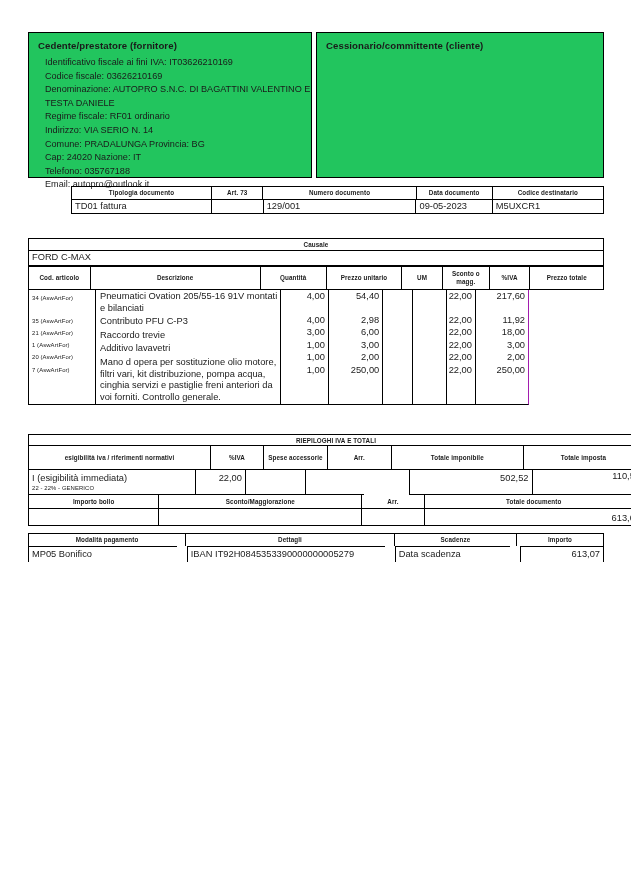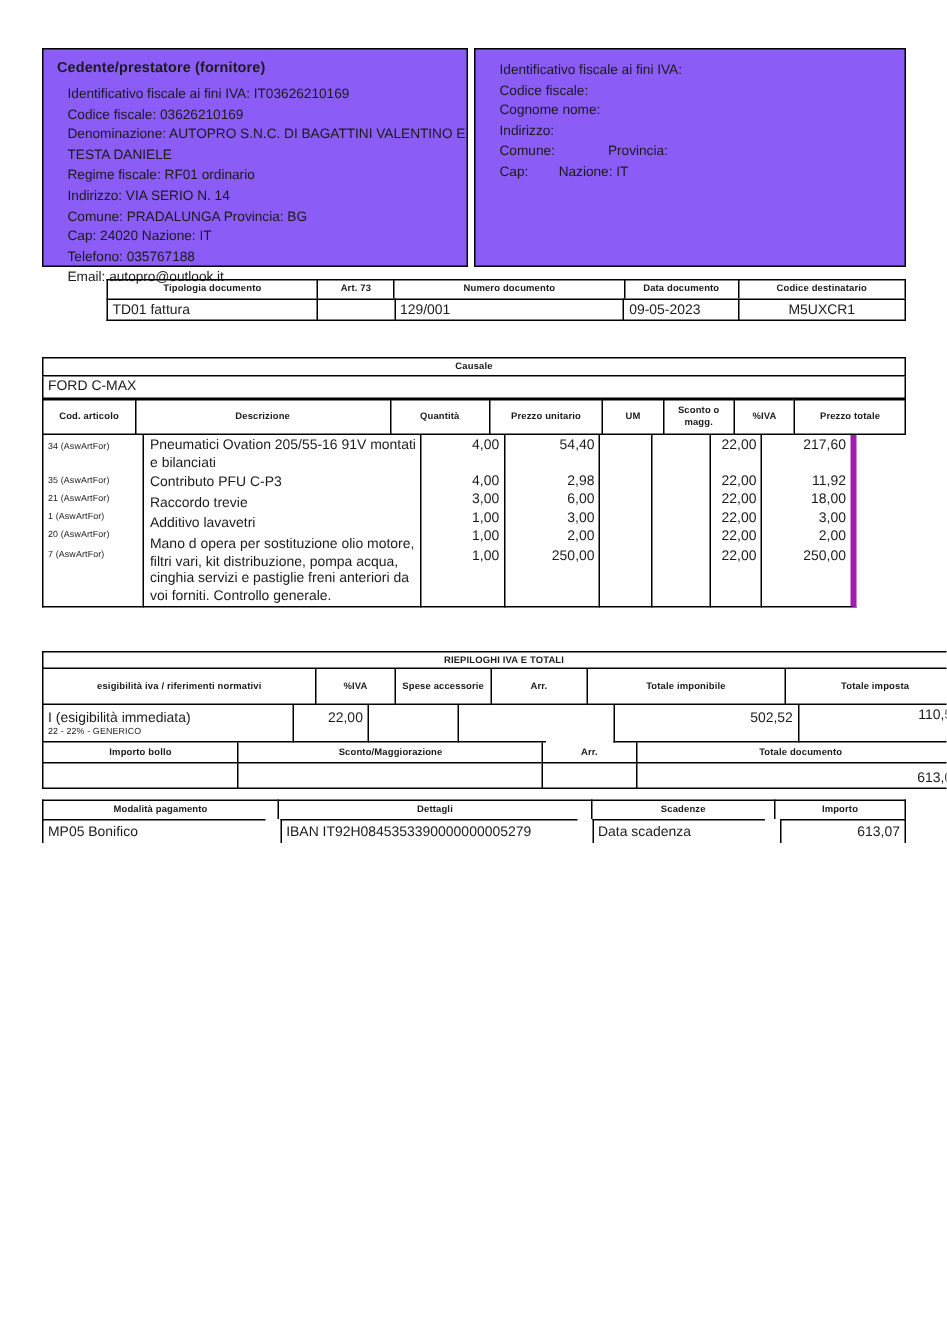--- a/index.html
+++ b/index.html
@@ -7,21 +7,21 @@
   body{
     width:631px;height:889px;
     background:#ffffff;
     font-family:"Liberation Sans","DejaVu Sans",sans-serif;
     color:#1a1a1a;
     -webkit-font-smoothing:antialiased;
   }
   .page{position:relative;width:631px;height:889px;box-sizing:border-box;}
 
   
-  .box{border:1px solid #000;box-sizing:border-box;background:#8b5cf6;}
+  .box{border:1px solid #000;box-sizing:border-box;background:#22c55e;}
   .hdrcell{
     text-align:center;font-weight:bold;font-size:6.3px;
     letter-spacing:.1px;line-height:1.25;
     display:flex;align-items:center;justify-content:center;
     padding:2px 1px;box-sizing:border-box;
   }
   .valcell{font-size:9.3px;line-height:1.2;padding:1px 3px;box-sizing:border-box;}
   .num{text-align:right;}
 
   
@@ -39,21 +39,21 @@
   .docinfo .row{display:flex;margin-left:43px;}
   .docinfo .row.h{height:13px;}
   .docinfo .row.v{height:15px;}
   .docinfo .c{border-left:1px solid #000;border-top:1px solid #000;box-sizing:border-box;}
   .docinfo .c:last-child{border-right:1px solid #000;}
   .docinfo .row.v .c{border-bottom:1px solid #000;}
   .c-tip{width:170px;}
   .c-art{width:62px;}
   .c-numdoc{width:186px;}
   .c-datadoc{width:92px;}
-  .c-coddest{width:136px;text-align:center;}
+  .c-coddest{width:136px;}
 
   
   .causale{position:absolute;left:28px;top:238px;width:576px;}
   .causale .hrow{height:13px;border:1px solid #000;box-sizing:border-box;}
   .causale .vrow{height:15px;border:1px solid #000;border-top:none;box-sizing:border-box;}
 
   
   .items{position:absolute;left:28px;top:266px;width:576px;}
   .items .hrow{display:flex;height:24px;}
   .items .brow{display:flex;}
@@ -63,21 +63,21 @@
   .i-cod{width:67px;}
   .i-desc{width:185px;}
   .i-qta{width:72px;}
   .i-prz{width:82px;}
   .i-um{width:44px;}
   .i-sco{width:51px;}
   .i-iva{width:44px;}
   .i-tot{width:81px;}
   .colwrap{display:flex;}
   .colcell{box-sizing:border-box;border-left:1px solid #000;border-bottom:1px solid #000;}
-  .colcell:last-child{border-right:4px solid #a21caf;}
+  .colcell:last-child{border-right:1px solid #a21caf;}
   .lcod{width:67px;font-size:5.9px;line-height:11px;padding:3px 2px 0 3px;box-sizing:border-box;letter-spacing:.1px;}
   .ldesc{width:185px;font-size:9.3px;line-height:11.6px;padding:1px 3px 1px 4px;box-sizing:border-box;}
   .lnum{font-size:9.3px;line-height:11.6px;padding:1px 3px 0 0;box-sizing:border-box;text-align:right;}
 
   
   .riep{position:absolute;left:28px;top:434px;width:616px;}
   .riep .title{
     height:12px;border:1px solid #000;box-sizing:border-box;
     font-size:6.3px;font-weight:bold;text-align:center;line-height:11px;letter-spacing:.1px;
   }
@@ -129,28 +129,21 @@
       <div class="line">Regime fiscale: RF01 ordinario</div>
       <div class="line">Indirizzo: VIA SERIO N. 14</div>
       <div class="line">Comune: PRADALUNGA Provincia: BG</div>
       <div class="line">Cap: 24020 Nazione: IT</div>
       <div class="line">Telefono: 035767188</div>
       <div class="line">Email: autopro@outlook.it</div>
     </div>
   </div>
 
   <div class="party right box">
-    <div class="lines">
-      <div class="line">Identificativo fiscale ai fini IVA:</div>
-      <div class="line">Codice fiscale:</div>
-      <div class="line">Cognome nome:</div>
-      <div class="line">Indirizzo:</div>
-      <div class="line">Comune:              Provincia:</div>
-      <div class="line">Cap:        Nazione: IT</div>
-    </div>
+    <h2>Cessionario/committente (cliente)</h2>
   </div>
 
   <div class="docinfo">
     <div class="row h">
       <div class="c c-tip hdrcell">Tipologia documento</div>
       <div class="c c-art hdrcell">Art. 73</div>
       <div class="c c-numdoc hdrcell">Numero documento</div>
       <div class="c c-datadoc hdrcell">Data documento</div>
       <div class="c c-coddest hdrcell">Codice destinatario</div>
     </div>
@@ -174,21 +167,21 @@
       <div class="c i-desc hdrcell">Descrizione</div>
       <div class="c i-qta hdrcell">Quantità</div>
       <div class="c i-prz hdrcell">Prezzo unitario</div>
       <div class="c i-um hdrcell">UM</div>
       <div class="c i-sco hdrcell">Sconto o magg.</div>
       <div class="c i-iva hdrcell">%IVA</div>
       <div class="c i-tot hdrcell">Prezzo totale</div>
     </div>
 
     <div class="brow">
-      <div class="colwrap" style="width:543px;">
+      <div class="colwrap" style="width:501px;">
         <div class="colcell i-cod">
           <div class="lcod">34 (AswArtFor)</div>
           <div class="lcod" style="padding-top:12px;">35 (AswArtFor)</div>
           <div class="lcod" style="padding-top:1px;">21 (AswArtFor)</div>
           <div class="lcod" style="padding-top:1px;">1 (AswArtFor)</div>
           <div class="lcod" style="padding-top:1px;">20 (AswArtFor)</div>
           <div class="lcod" style="padding-top:2px;">7 (AswArtFor)</div>
         </div>
         <div class="colcell i-desc">
           <div class="ldesc">Pneumatici Ovation 205/55-16 91V montati e bilanciati</div>

